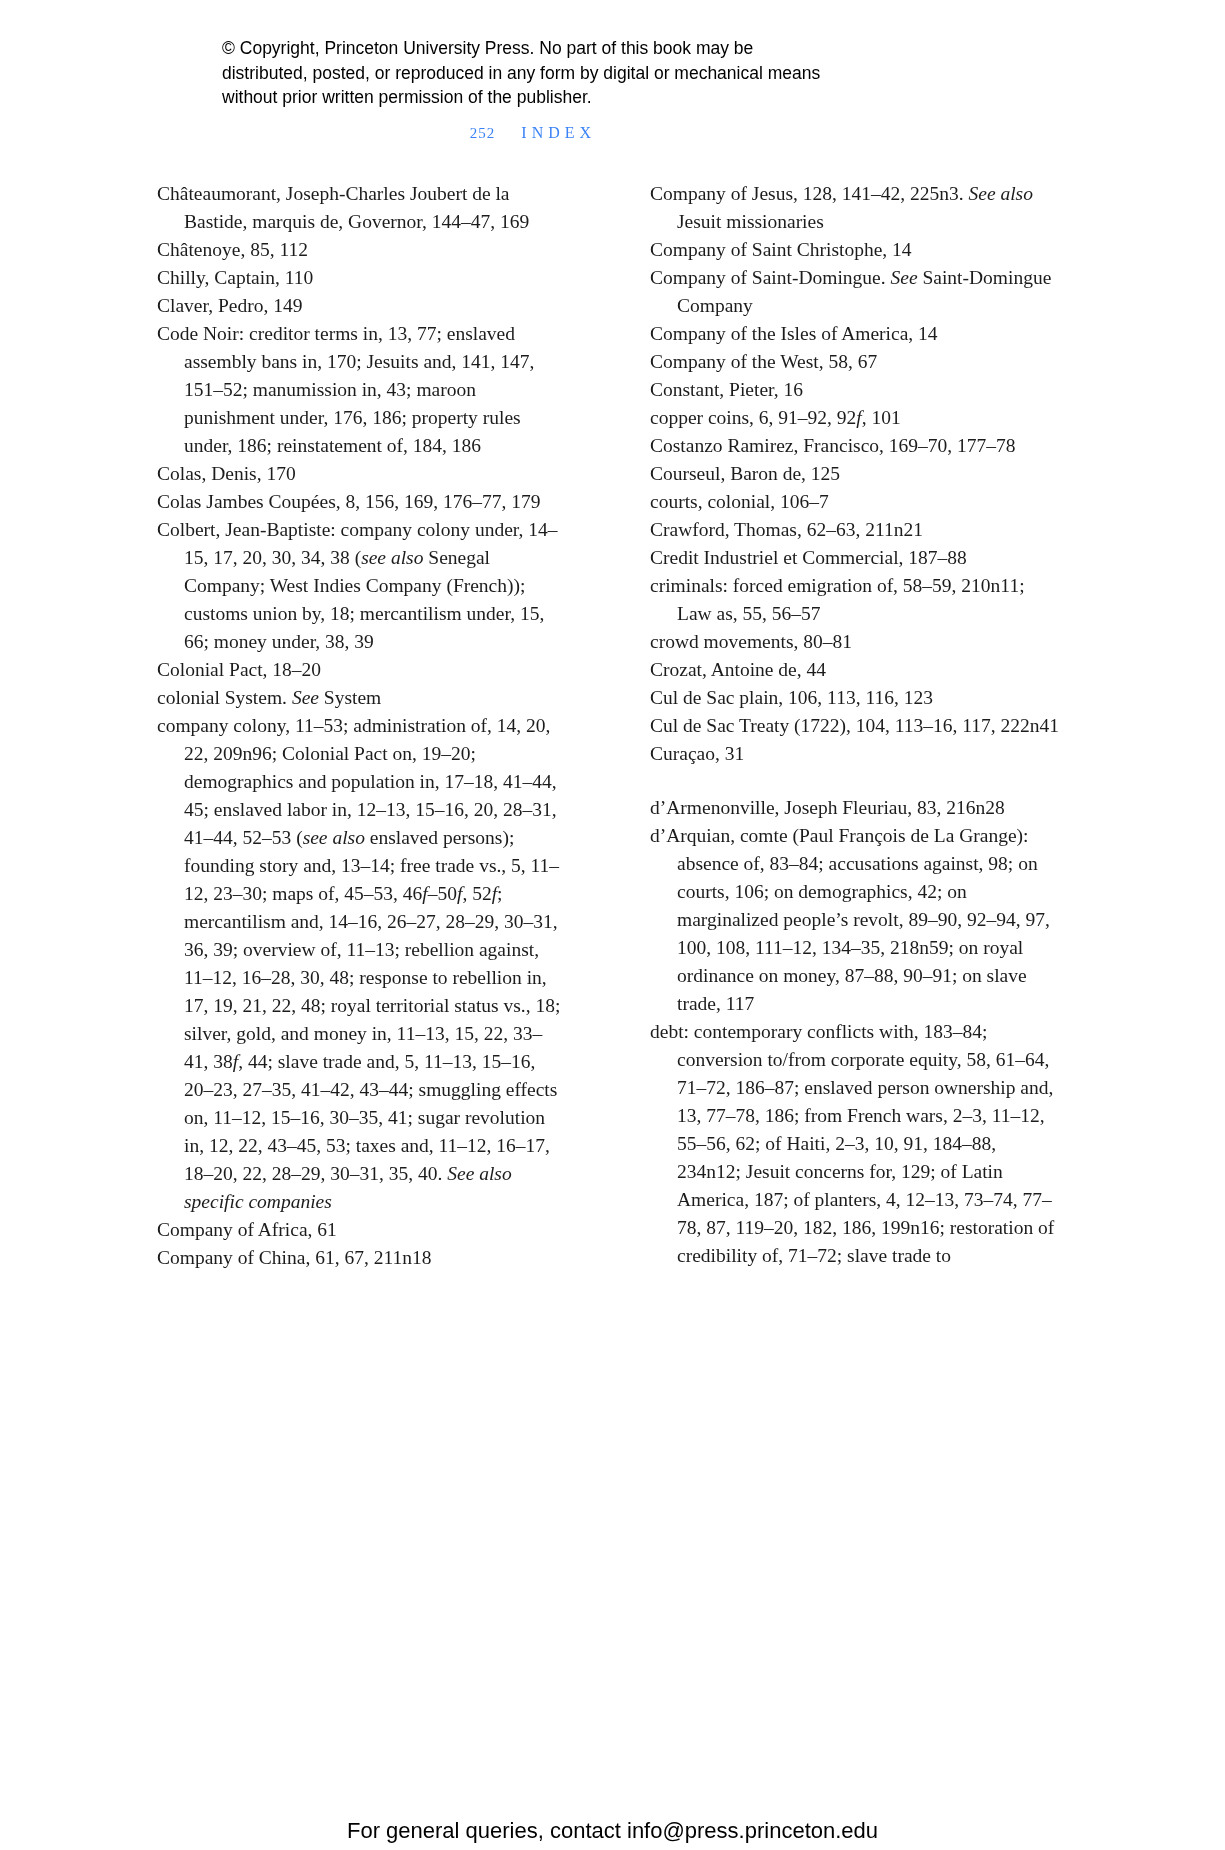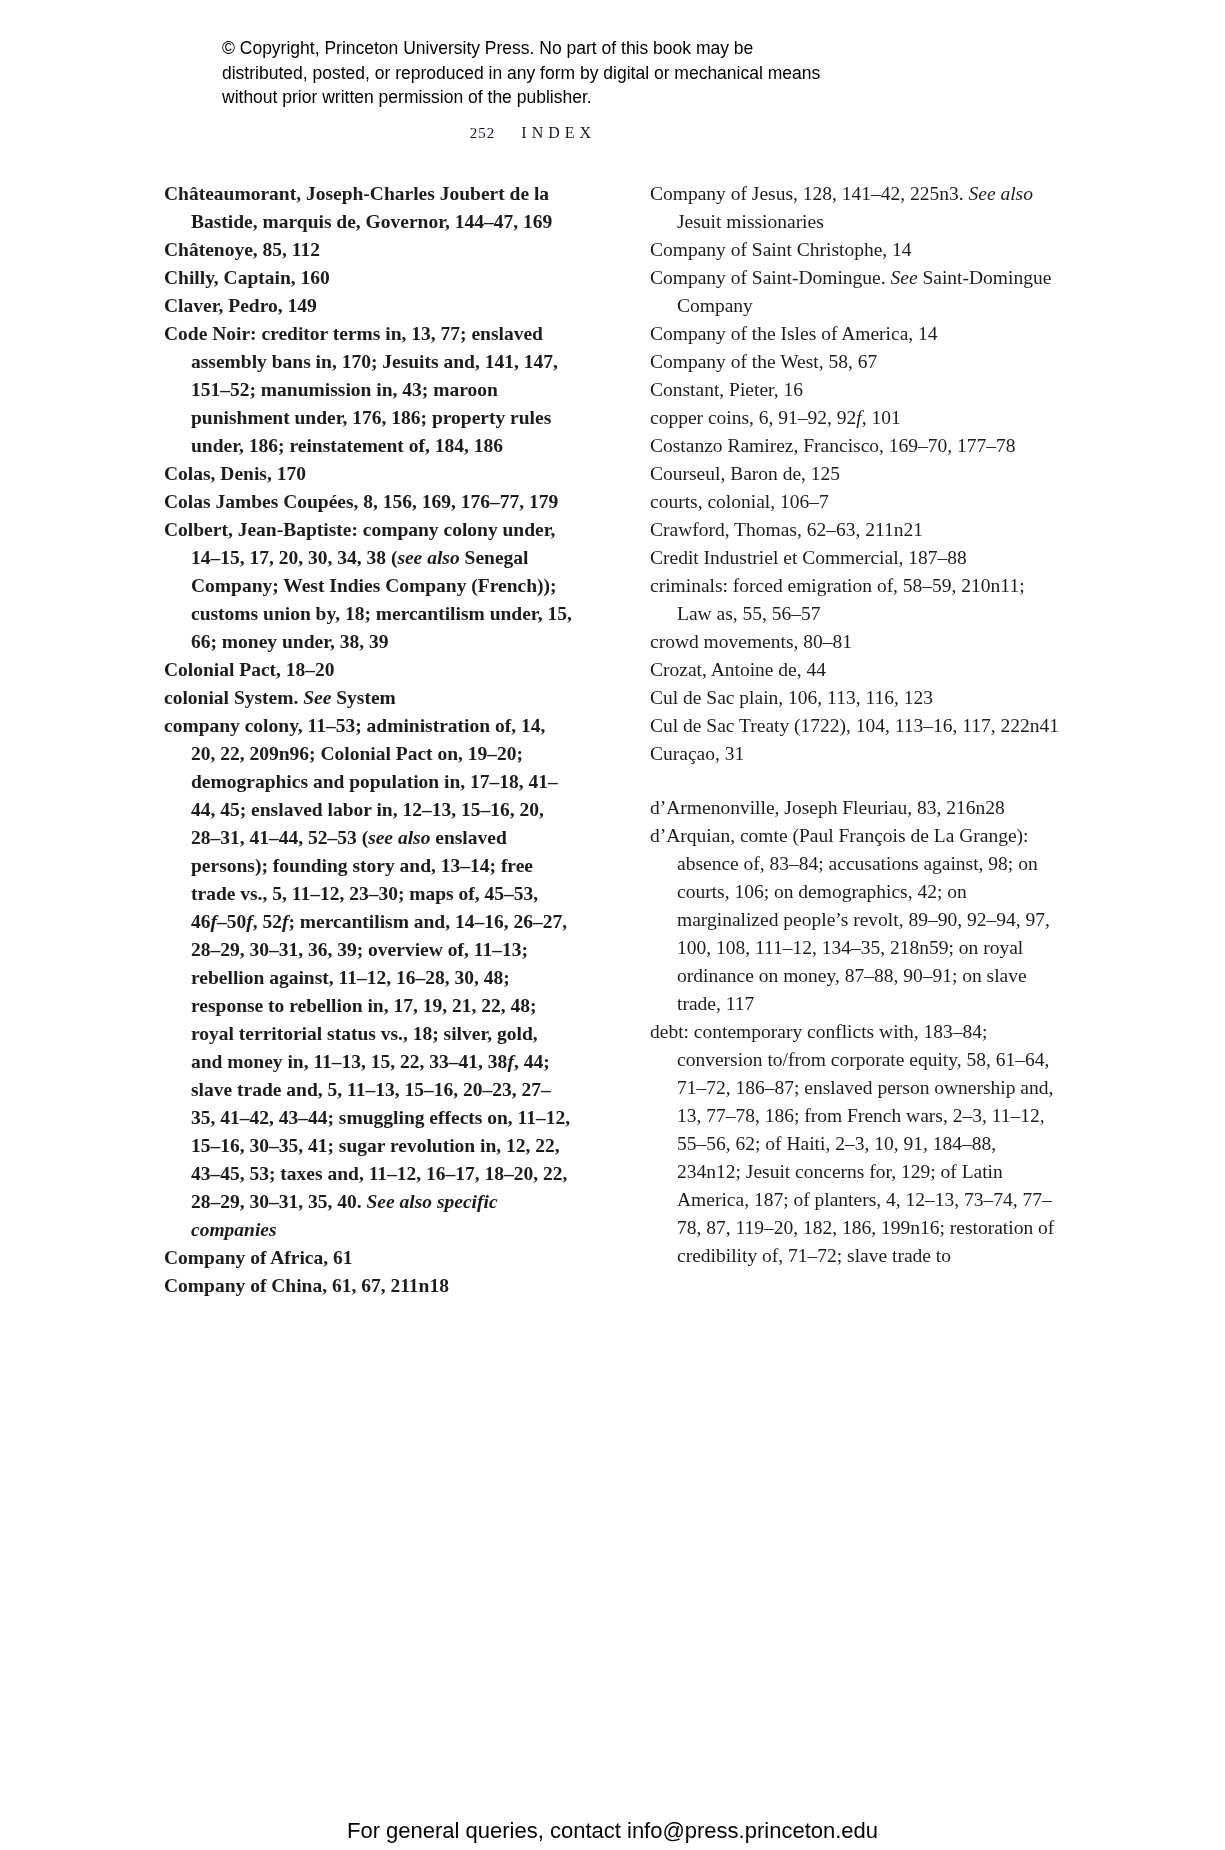--- a/index.html
+++ b/index.html
@@ -13,26 +13,26 @@
     margin-top:28px;
   }
   .copyright{
     position:absolute;left:222px;top:8px;width:600px;
     font-family:"Liberation Sans","DejaVu Sans",sans-serif;
     font-size:17.5px;line-height:24.5px;color:#000;
   }
   .running-head{
     position:absolute;left:163px;top:96px;width:740px;
     display:flex;justify-content:center;align-items:baseline;gap:26px;
-    color:#0f172a;
+    color:#3b82f6;
   }
   .running-head .pagenum{font-size:15px;letter-spacing:1px;}
   .running-head .title{font-size:16px;letter-spacing:5px;}
   .col{position:absolute;top:152px;}
-  .col-left{left:164px;width:408px;font-weight:bold;}
+  .col-left{left:157px;width:408px;}
   .col-right{left:650px;width:414px;}
   .entry{
     font-size:19.5px;line-height:28px;
     text-indent:-27px;padding-left:27px;
     color:#1c1c1c;
   }
   .entry.gap{margin-top:26px;}
   .entry i{font-style:italic;}
   .footer{
     position:absolute;left:0;top:1790px;width:1225px;
@@ -49,21 +49,21 @@
   <div class="copyright">© Copyright, Princeton University Press. No part of this book may be distributed, posted, or reproduced in any form by digital or mechanical means without prior written permission of the publisher.</div>
 
   <div class="running-head">
     <span class="pagenum">252</span>
     <span class="title">INDEX</span>
   </div>
 
   <div class="col col-left">
       <div class="entry">Châteaumorant, Joseph-Charles Joubert de la Bastide, marquis de, Governor, 144–47, 169</div>
       <div class="entry">Châtenoye, 85, 112</div>
-      <div class="entry">Chilly, Captain, 160</div>
+      <div class="entry">Chilly, Captain, 110</div>
       <div class="entry">Claver, Pedro, 149</div>
       <div class="entry">Code Noir: creditor terms in, 13, 77; enslaved assembly bans in, 170; Jesuits and, 141, 147, 151–52; manumission in, 43; maroon punishment under, 176, 186; property rules under, 186; reinstatement of, 184, 186</div>
       <div class="entry">Colas, Denis, 170</div>
       <div class="entry">Colas Jambes Coupées, 8, 156, 169, 176–77, 179</div>
       <div class="entry">Colbert, Jean-Baptiste: company colony under, 14–15, 17, 20, 30, 34, 38 (<i>see also</i> Senegal Company; West Indies Company (French)); customs union by, 18; mercantilism under, 15, 66; money under, 38, 39</div>
       <div class="entry">Colonial Pact, 18–20</div>
       <div class="entry">colonial System. <i>See</i> System</div>
       <div class="entry">company colony, 11–53; administration of, 14, 20, 22, 209n96; Colonial Pact on, 19–20; demographics and population in, 17–18, 41–44, 45; enslaved labor in, 12–13, 15–16, 20, 28–31, 41–44, 52–53 (<i>see also</i> enslaved persons); founding story and, 13–14; free trade vs., 5, 11–12, 23–30; maps of, 45–53, 46<i>f</i>–50<i>f</i>, 52<i>f</i>; mercantilism and, 14–16, 26–27, 28–29, 30–31, 36, 39; overview of, 11–13; rebellion against, 11–12, 16–28, 30, 48; response to rebellion in, 17, 19, 21, 22, 48; royal territorial status vs., 18; silver, gold, and money in, 11–13, 15, 22, 33–41, 38<i>f</i>, 44; slave trade and, 5, 11–13, 15–16, 20–23, 27–35, 41–42, 43–44; smuggling effects on, 11–12, 15–16, 30–35, 41; sugar revolution in, 12, 22, 43–45, 53; taxes and, 11–12, 16–17, 18–20, 22, 28–29, 30–31, 35, 40. <i>See also specific companies</i></div>
       <div class="entry">Company of Africa, 61</div>
       <div class="entry">Company of China, 61, 67, 211n18</div>

